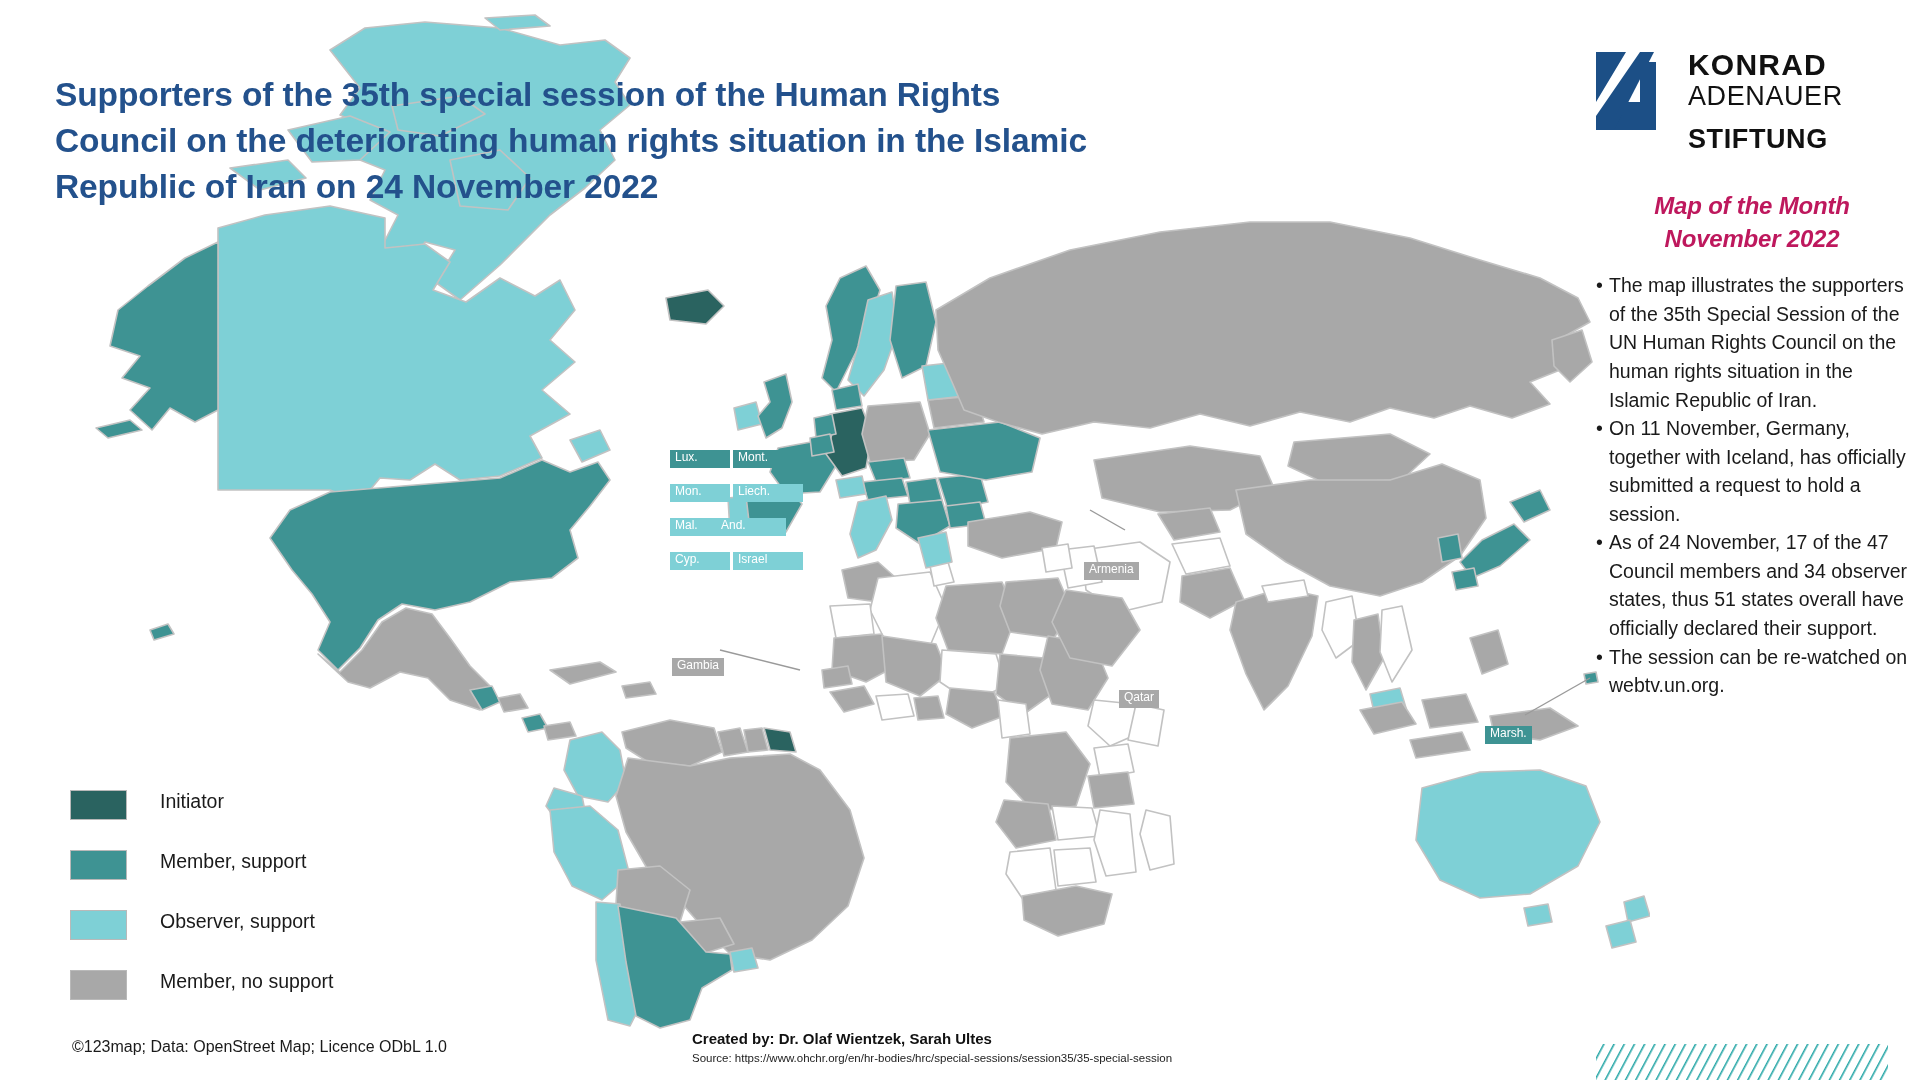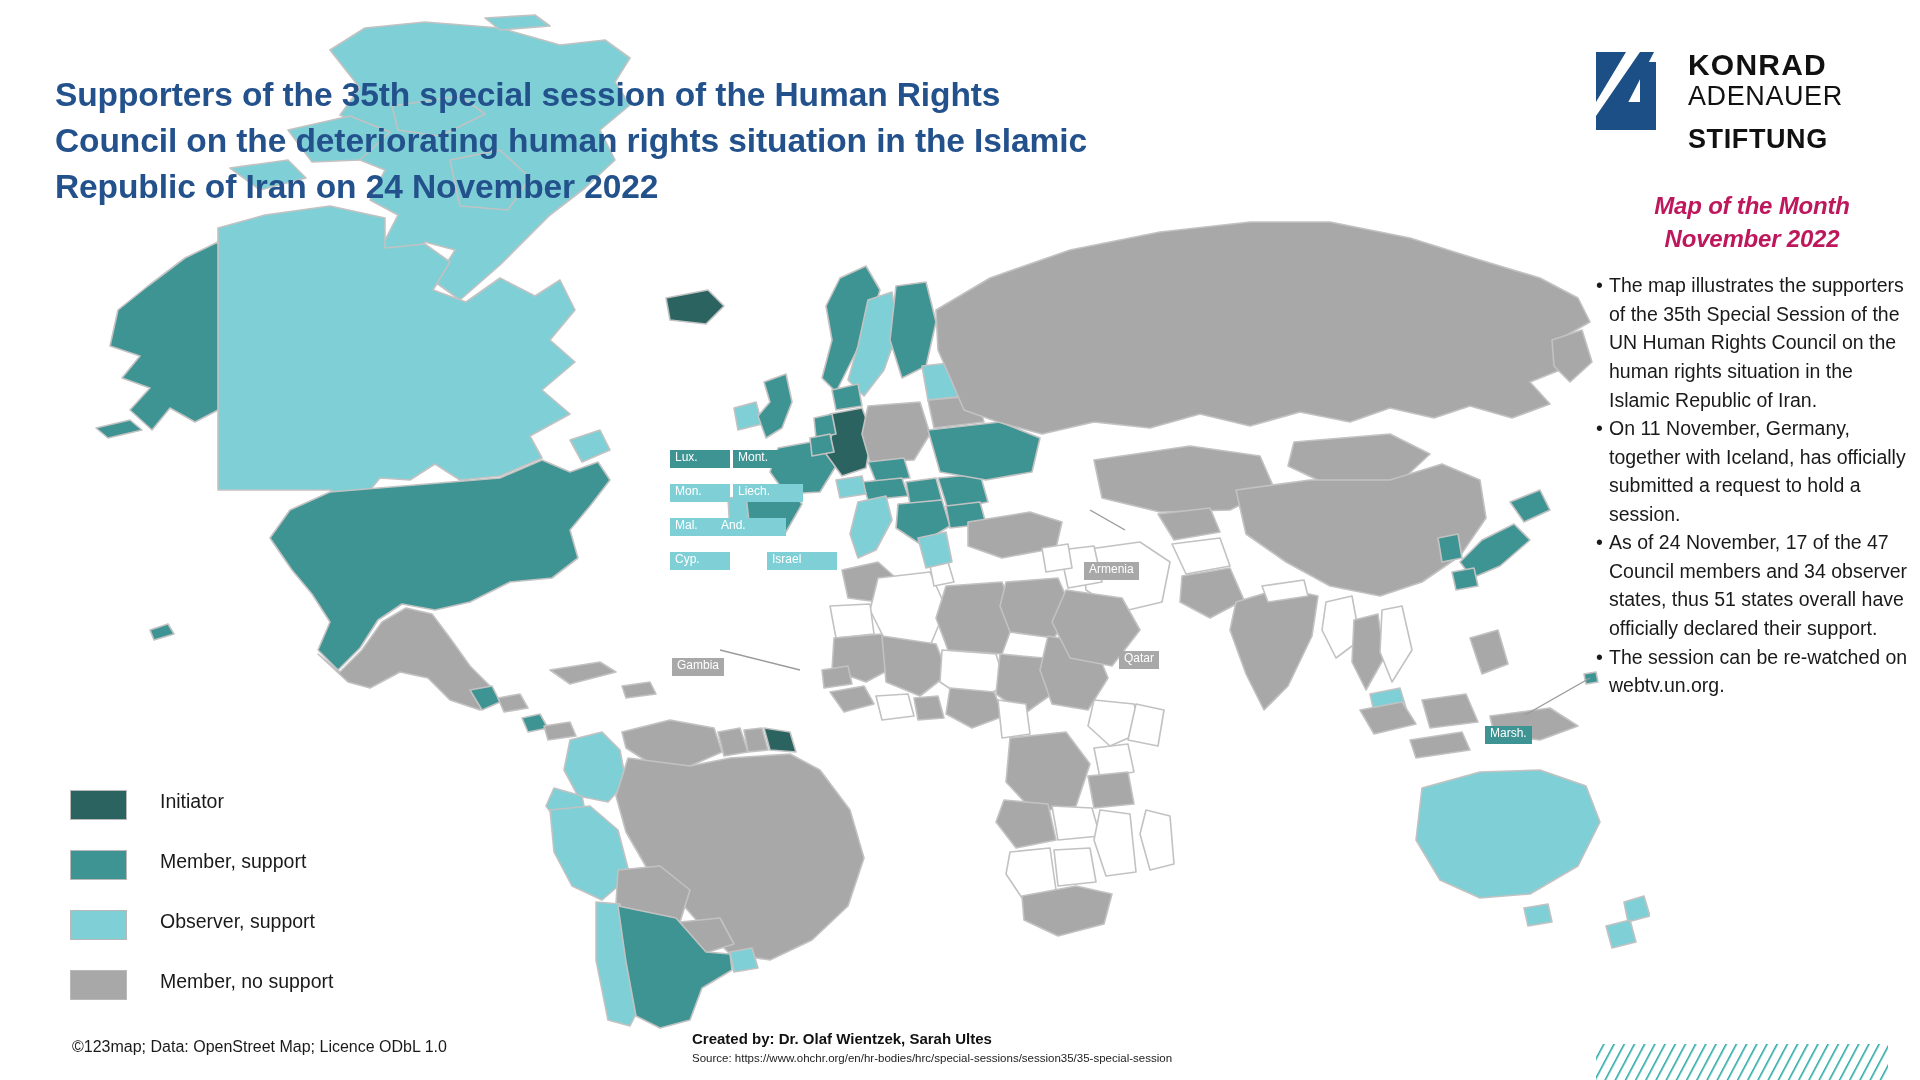--- a/index.html
+++ b/index.html
@@ -229,24 +229,24 @@
       </g>
     </svg>
 
     <div class="mlabel c-mem" style="left:670px;top:450px;width:60px;">Lux.</div>
     <div class="mlabel c-mem" style="left:733px;top:450px;width:70px;">Mont.</div>
     <div class="mlabel c-obs" style="left:670px;top:484px;width:60px;">Mon.</div>
     <div class="mlabel c-obs" style="left:733px;top:484px;width:70px;">Liech.</div>
     <div class="mlabel c-obs" style="left:670px;top:518px;width:60px;">Mal.</div>
     <div class="mlabel c-obs" style="left:716px;top:518px;width:70px;">And.</div>
     <div class="mlabel c-obs" style="left:670px;top:552px;width:60px;">Cyp.</div>
-    <div class="mlabel c-obs" style="left:733px;top:552px;width:70px;margin-left:34px;">Israel</div>
+    <div class="mlabel c-obs" style="left:733px;top:552px;width:70px;">Israel</div>
     <div class="mlabel c-no" style="left:672px;top:658px;">Gambia</div>
     <div class="mlabel c-no" style="left:1084px;top:562px;">Armenia</div>
-    <div class="mlabel c-no" style="left:1119px;top:651px;text-align:right;">Qatar</div>
+    <div class="mlabel c-no" style="left:1119px;top:690px;text-align:right;">Qatar</div>
     <div class="mlabel c-mem" style="left:1485px;top:726px;">Marsh.</div>
   </div>
 
   <div id="title">
     <span class="tl">Supporters of the 35th special session of the Human Rights</span>
     <span class="tl">Council on the deteriorating human rights situation in the Islamic</span>
     <span class="tl">Republic of Iran on 24 November 2022</span>
   </div>
 
   <div id="logo">

